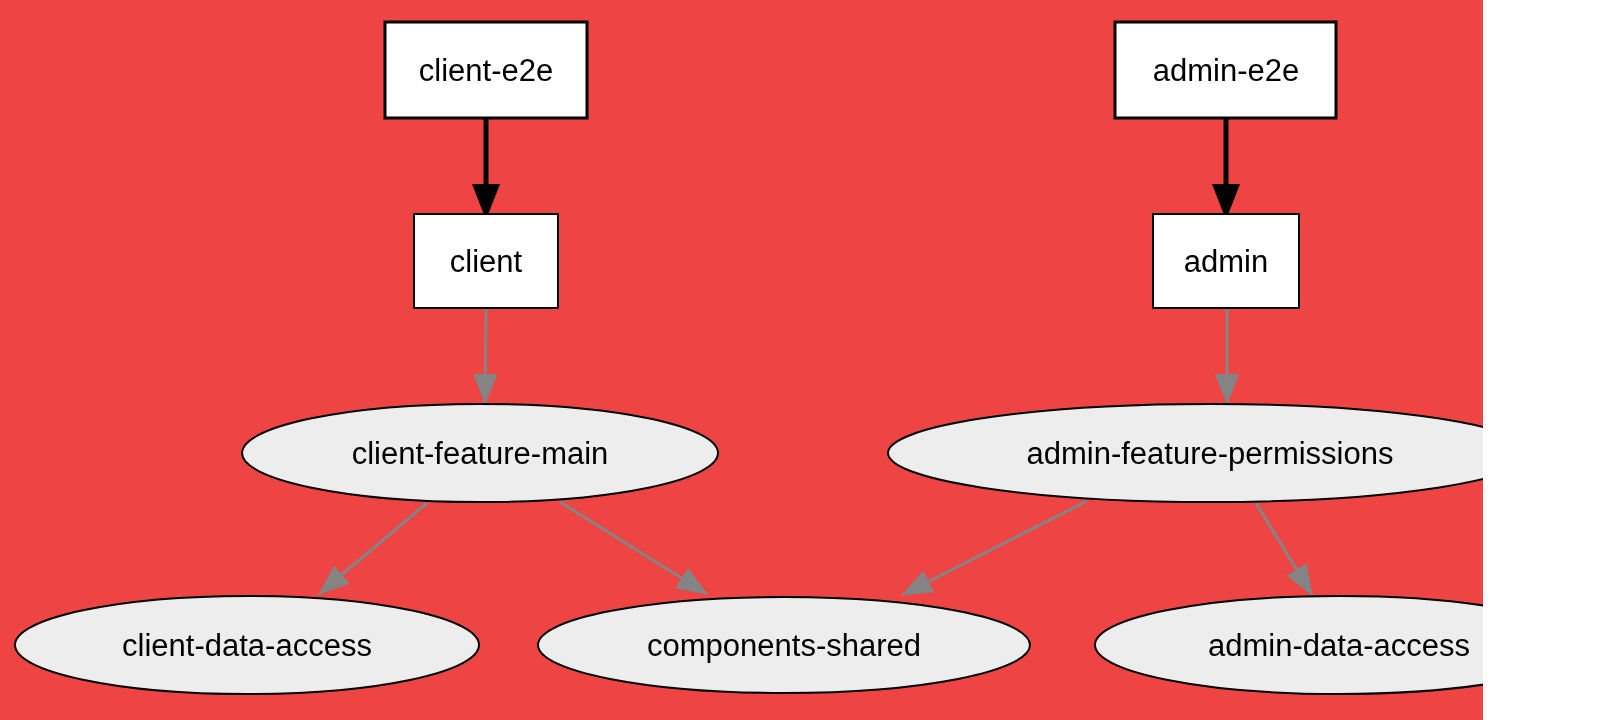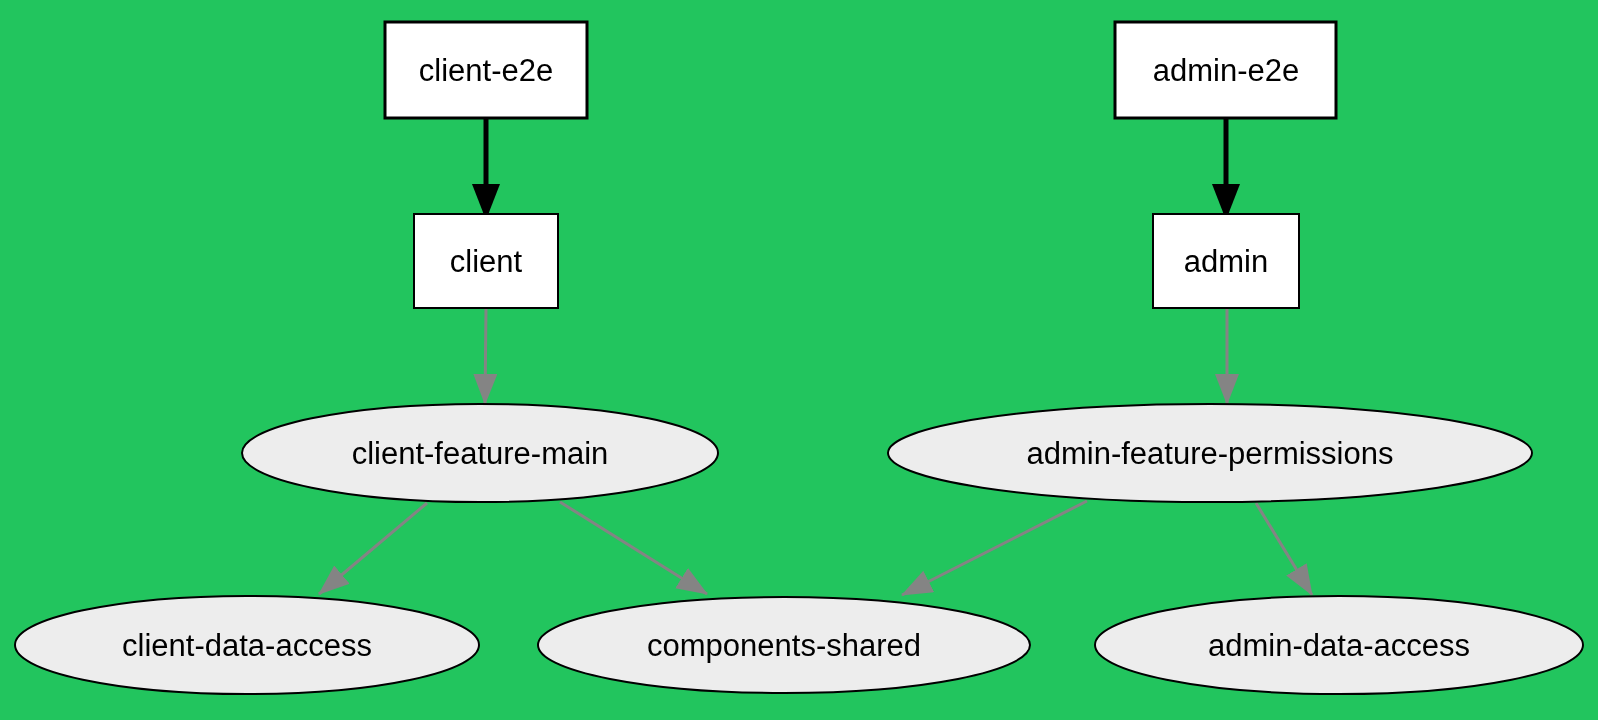--- a/index.html
+++ b/index.html
@@ -1,23 +1,23 @@
 <!DOCTYPE html>
 <html><head>
 <meta charset="utf-8">
 <style>
   html, body {
     margin: 0;
     padding: 0;
     background: #ffffff;
   }
   .graph-wrap {
-    width: 1598px;
+    width: 1483px;
     height: 720px;
-    background: #22c55e;
+    background: #ef4444;
     overflow: hidden;
   }
   svg.depgraph {
     display: block;
     width: 1600px;
     height: 720px;
   }
   svg.depgraph text {
     font-family: "Liberation Sans", "DejaVu Sans", sans-serif;
     font-size: 31px;

